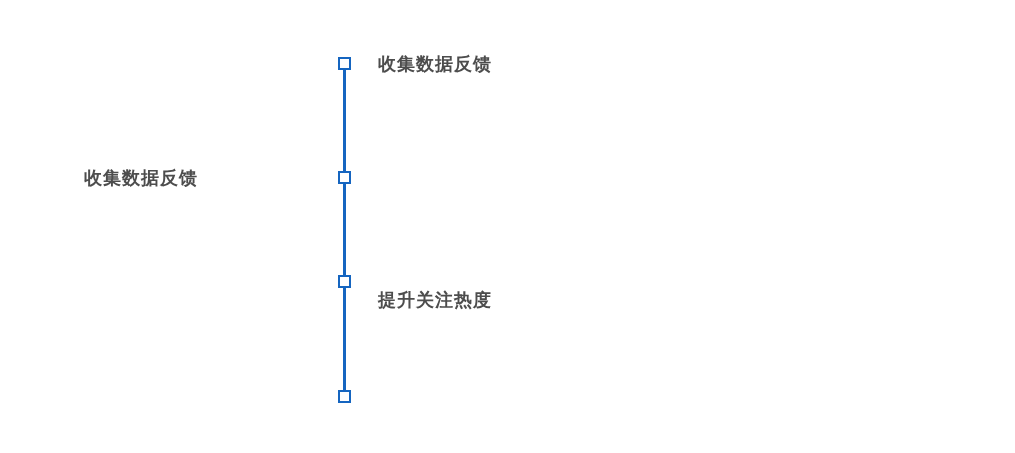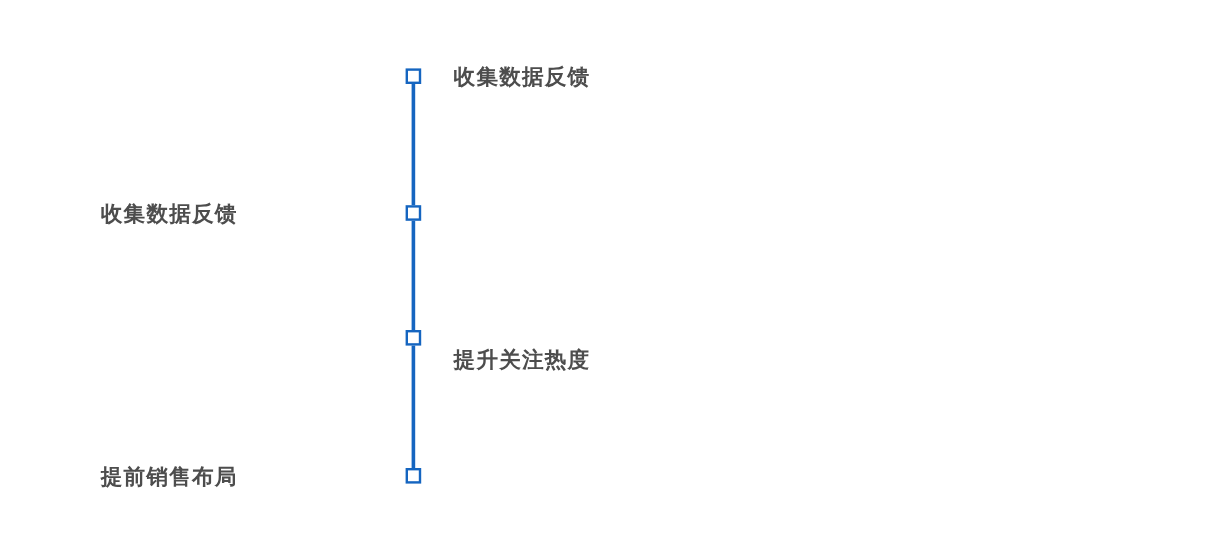--- a/index.html
+++ b/index.html
@@ -63,14 +63,13 @@
   <div class="timeline-line"></div>
 
   <div class="timeline-node node-0"></div>
   <div class="timeline-node node-1"></div>
   <div class="timeline-node node-2"></div>
   <div class="timeline-node node-3"></div>
 
   <span class="timeline-label label-right label-0">收集数据反馈</span>
   <span class="timeline-label label-left label-1">收集数据反馈</span>
   <span class="timeline-label label-right label-2">提升关注热度</span>
-  <span class="timeline-label label-left label-3">提前销售布局</span>
 </div>
 
 </body></html>

